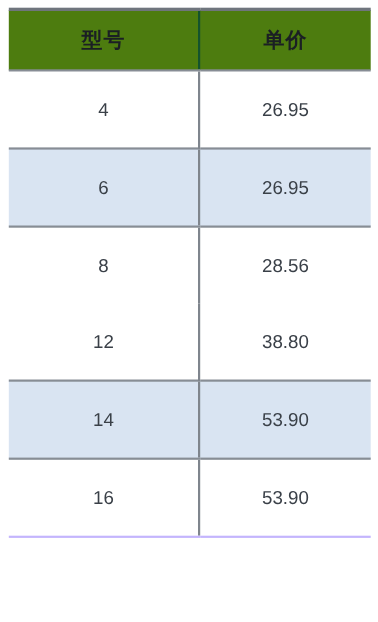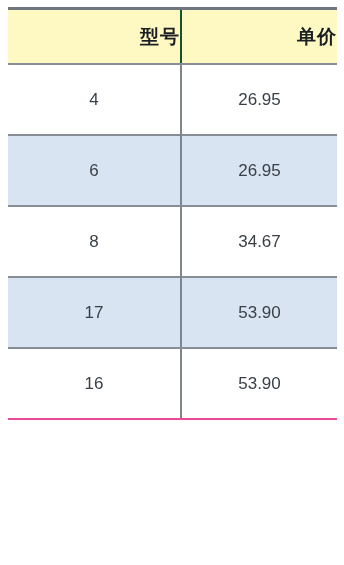--- a/index.html
+++ b/index.html
@@ -22,25 +22,25 @@
     border-collapse: collapse;
     table-layout: fixed;
   }
 
   #price-table col.col-model { width: 173px; }
   #price-table col.col-price { width: 156px; }
 
   
   #price-table thead th {
     height: 53px;
-    background: #fef9c3;
+    background: #4d7c0f;
     color: #1b1f24;
     font-size: 19px;
     font-weight: bold;
-    text-align: right;
+    text-align: center;
     vertical-align: middle;
     border-top: 3px solid #6f757d;
     border-bottom: 2px solid #878d95;
     padding: 0;
     letter-spacing: 1px;
   }
   #price-table thead th.cell-divider {
     border-left: 2px solid #14532d;
   }
 
@@ -63,21 +63,21 @@
 
   
   #price-table tbody tr.row-shaded td {
     background: #d9e4f2;
     border-top: 2px solid #878d95;
     border-bottom: 2px solid #878d95;
   }
 
   
   #price-table tbody tr.row-last td {
-    border-bottom: 2px solid #ec4899;
+    border-bottom: 2px solid #c4b5fd;
   }
 </style>
 </head>
 <body>
 
 <table id="price-table">
   <colgroup>
     <col class="col-model">
     <col class="col-price">
   </colgroup>
@@ -91,24 +91,28 @@
       <tr>
         <td>4</td>
         <td class="cell-divider">26.95</td>
       </tr>
       <tr class="row-shaded">
         <td>6</td>
         <td class="cell-divider">26.95</td>
       </tr>
       <tr>
         <td>8</td>
-        <td class="cell-divider">34.67</td>
+        <td class="cell-divider">28.56</td>
+      </tr>
+      <tr>
+        <td>12</td>
+        <td class="cell-divider">38.80</td>
       </tr>
       <tr class="row-shaded">
-        <td>17</td>
+        <td>14</td>
         <td class="cell-divider">53.90</td>
       </tr>
       <tr class="row-last">
         <td>16</td>
         <td class="cell-divider">53.90</td>
       </tr>
     </tbody>
 </table>
 
 </body></html>

